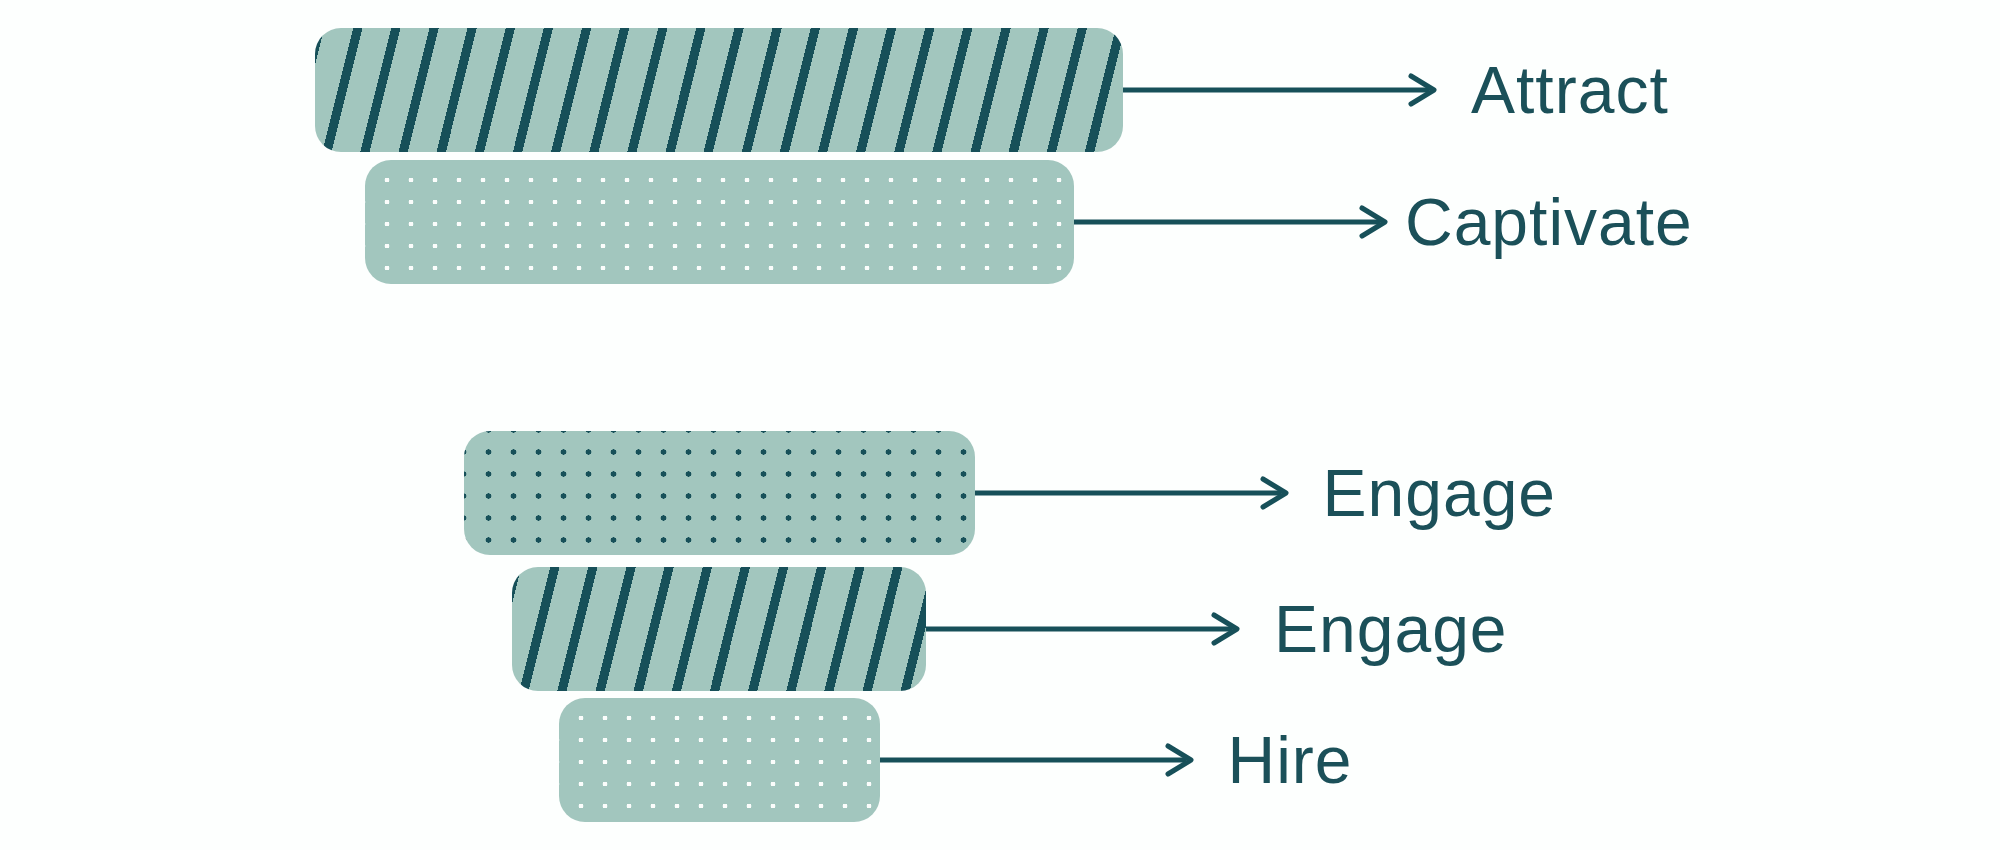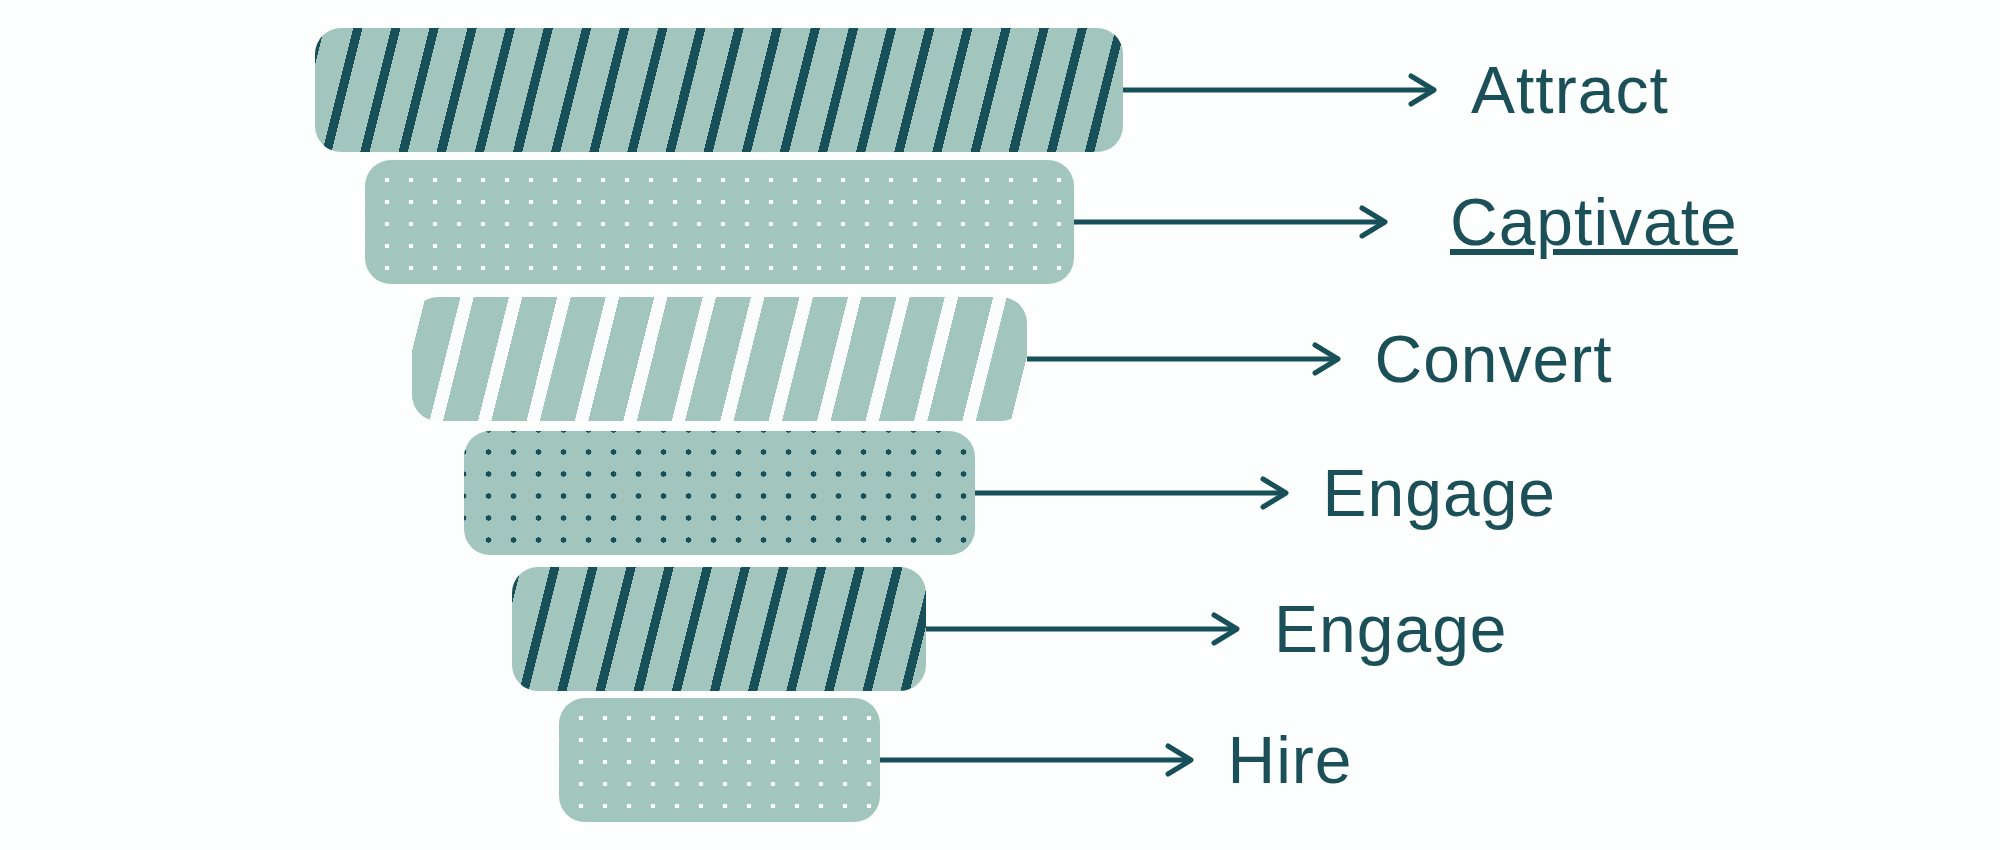--- a/index.html
+++ b/index.html
@@ -85,31 +85,23 @@
     </svg>
     <span class="label" style="left: 1471px;">Attract</span>
   </div>
 
   <div class="row" style="top: 160px;">
     <div class="bar pat-dots-light" style="width: 709px; left: 364.5px;"></div>
     <svg class="arrow" viewBox="0 0 320 44" style="left: 1073.5px;">
       <line x1="0" y1="22" x2="306" y2="22" stroke="currentColor" stroke-width="5"></line>
       <path d="M288 8 L311 22 L288 36" fill="none" stroke="currentColor" stroke-width="5" stroke-linecap="round" stroke-linejoin="round"></path>
     </svg>
-    <span class="label" style="left: 1450px; text-decoration: underline;">Captivate</span>
+    <span class="label" style="left: 1405px;">Captivate</span>
   </div>
 
-  <div class="row" style="top: 297px;">
-    <div class="bar pat-diagonal-stripes-light" style="width: 615px; left: 411.5px;"></div>
-    <svg class="arrow" viewBox="0 0 320 44" style="left: 1026.5px;">
-      <line x1="0" y1="22" x2="306" y2="22" stroke="currentColor" stroke-width="5"></line>
-      <path d="M288 8 L311 22 L288 36" fill="none" stroke="currentColor" stroke-width="5" stroke-linecap="round" stroke-linejoin="round"></path>
-    </svg>
-    <span class="label" style="left: 1374.5px;">Convert</span>
-  </div>
 
   <div class="row" style="top: 431px;">
     <div class="bar pat-dots-dark" style="width: 511px; left: 463.5px;"></div>
     <svg class="arrow" viewBox="0 0 320 44" style="left: 974.5px;">
       <line x1="0" y1="22" x2="306" y2="22" stroke="currentColor" stroke-width="5"></line>
       <path d="M288 8 L311 22 L288 36" fill="none" stroke="currentColor" stroke-width="5" stroke-linecap="round" stroke-linejoin="round"></path>
     </svg>
     <span class="label" style="left: 1322.5px;">Engage</span>
   </div>
 

